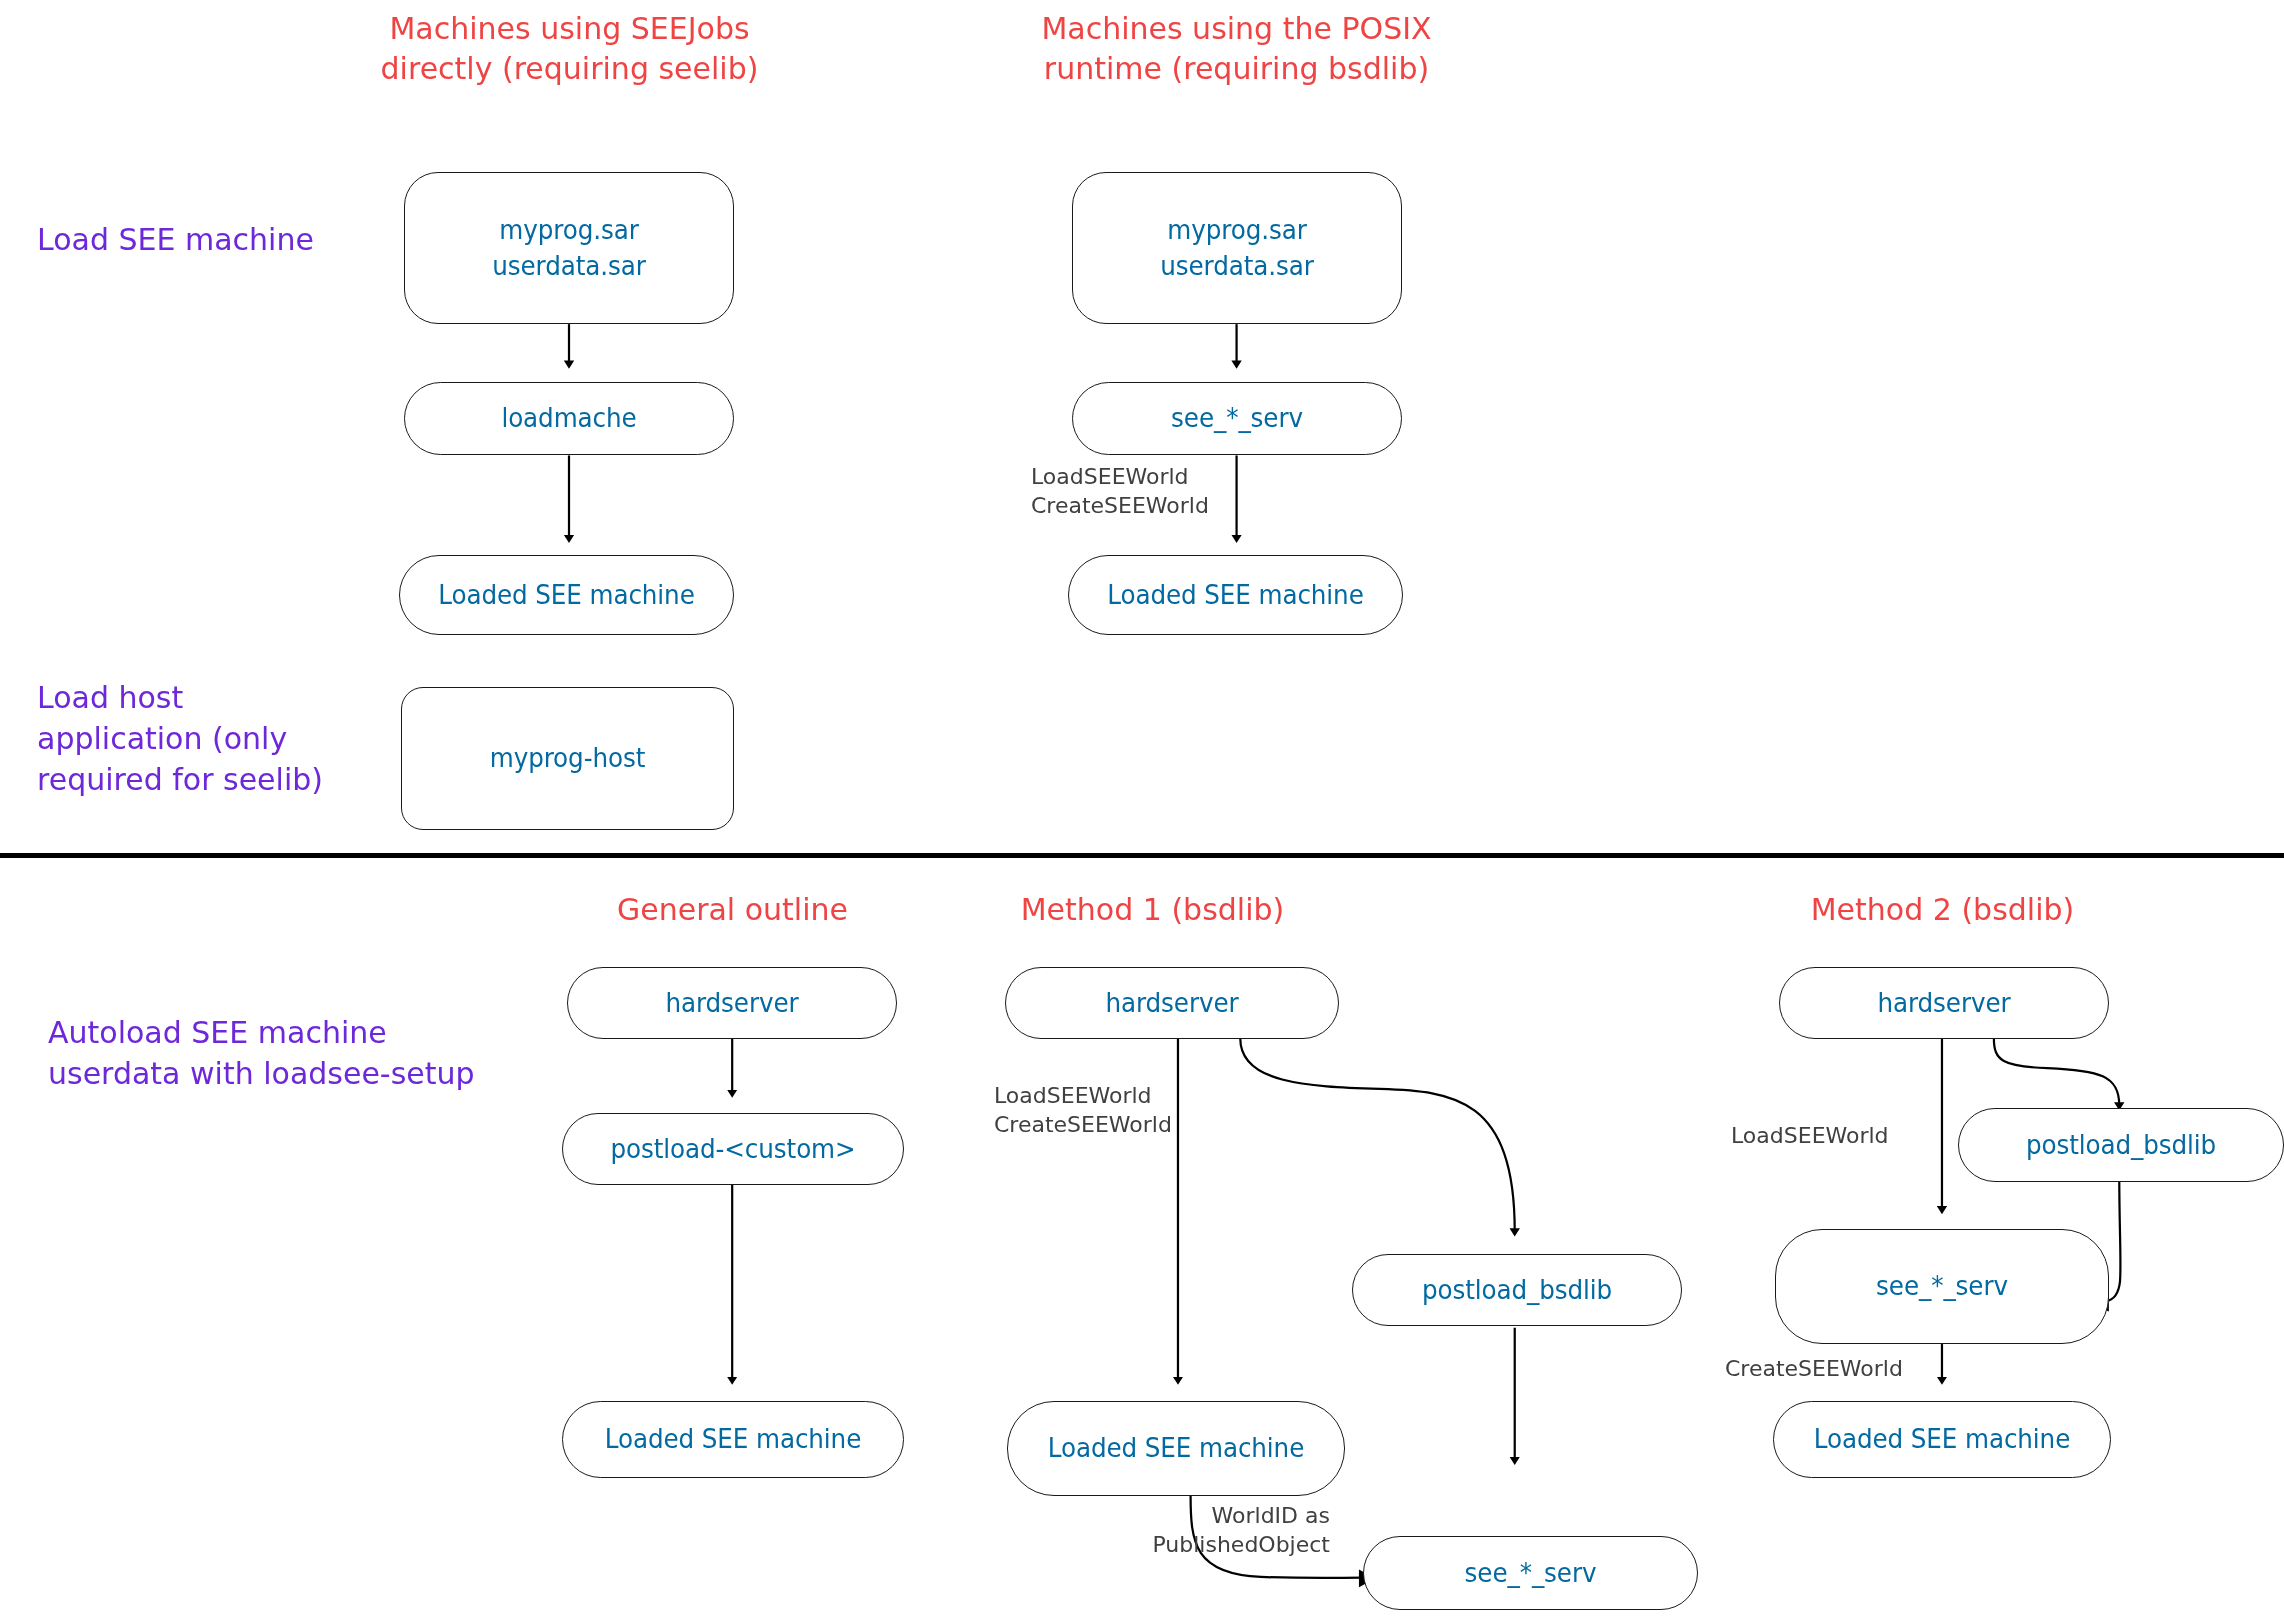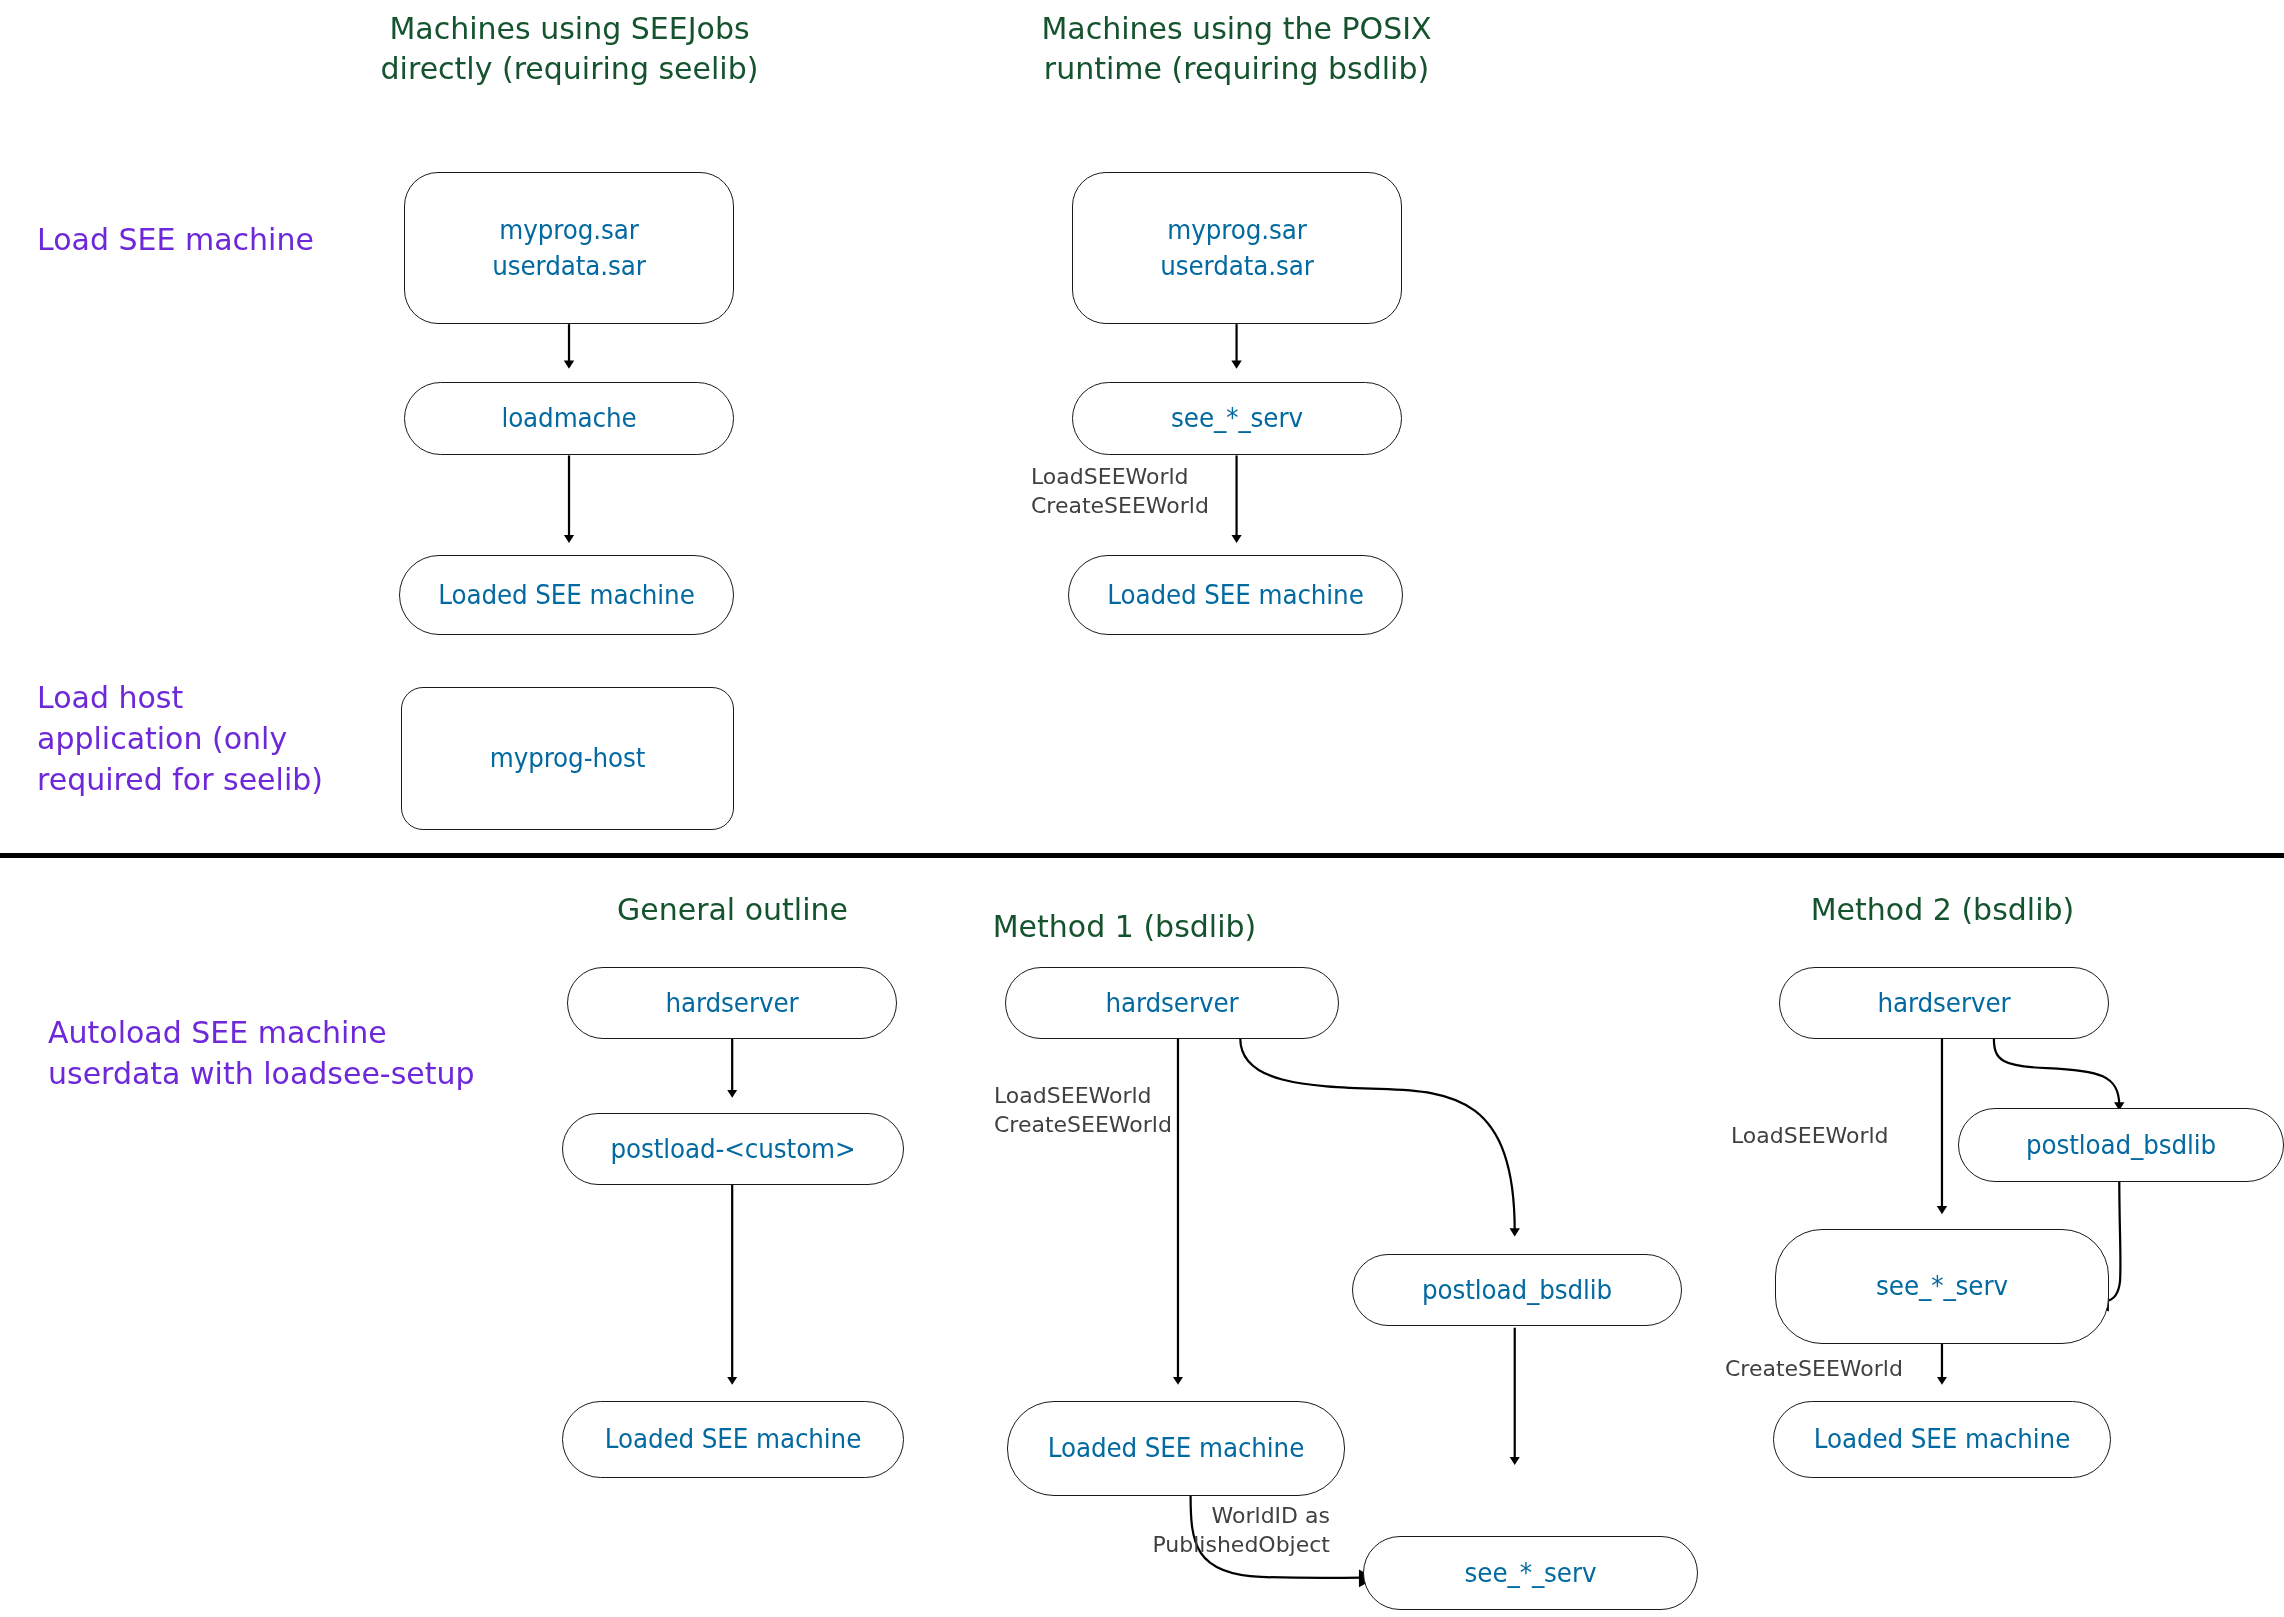--- a/index.html
+++ b/index.html
@@ -37,21 +37,21 @@
     font-size: 27.4px;
     line-height: 1.32;
     letter-spacing: -0.1px;
     font-family: "DejaVu Sans", sans-serif;
     font-stretch: condensed;
   }
   .node .line2 { display: block; }
   .col-title {
     position: absolute;
     text-align: center;
-    color: #14532d;
+    color: #ef4444;
     font-size: 30px;
     line-height: 1.33;
     font-family: "DejaVu Sans", sans-serif;
   }
   .row-label {
     position: absolute;
     text-align: left;
     color: #6d28d9;
     font-size: 30px;
     line-height: 1.37;
@@ -154,21 +154,21 @@
 
   <div class="col-title" style="left:1036px; top:9px; width:401px;">
     <span>Machines using the POSIX</span><br>
     <span>runtime (requiring bsdlib)</span>
   </div>
 
   <div class="col-title" style="left:532px; top:890px; width:401px;">
     <span>General outline</span>
   </div>
 
-  <div class="col-title" style="left:924px; top:890px; width:401px;margin-top:17px;">
+  <div class="col-title" style="left:952px; top:890px; width:401px;">
     <span>Method 1 (bsdlib)</span>
   </div>
 
   <div class="col-title" style="left:1742px; top:890px; width:401px;">
     <span>Method 2 (bsdlib)</span>
   </div>
 
   <div class="row-label" style="left:37px; top:219px; width:312px;">
     <span>Load SEE machine</span>
   </div>

